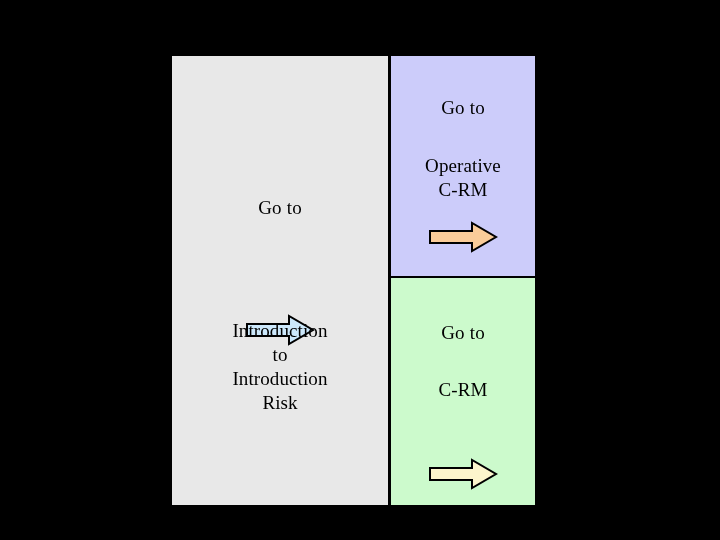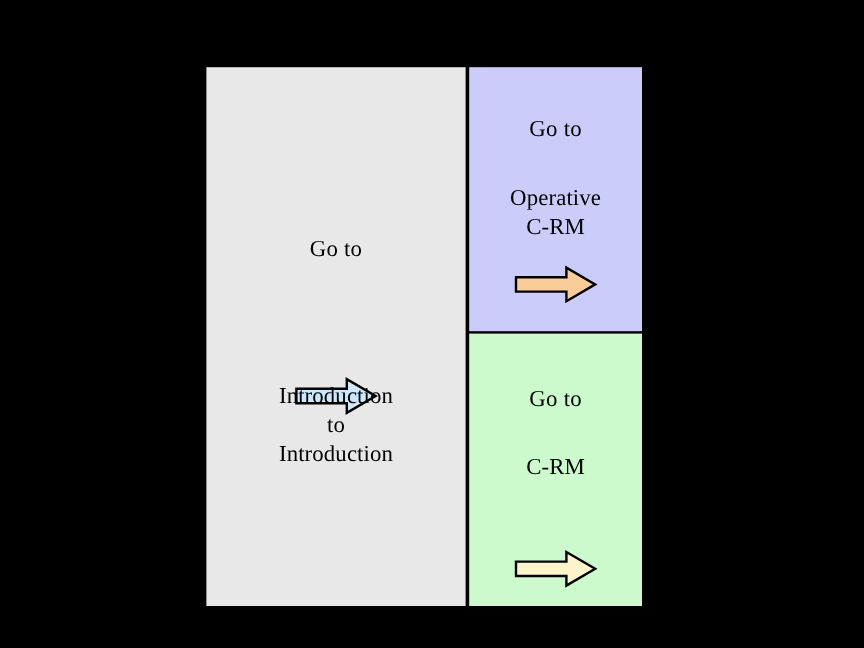--- a/index.html
+++ b/index.html
@@ -155,20 +155,21 @@
     <div class="intro-arrow-wrap">
       <svg class="arrow-svg" width="70" height="32" viewBox="0 0 70 32">
         <polygon points="2,10 44,10 44,2 68,16 44,30 44,22 2,22" fill="#CCE8FB" stroke="#000000" stroke-width="2" stroke-linejoin="miter"></polygon>
       </svg>
     </div>
 
     <div class="title-block intro-title">
       <span class="title-line">Introduction</span>
       <span class="title-line">to</span>
       <span class="title-line">Introduction</span>
+      <span class="title-line">Risk</span>
     </div>
 
   </div>
 
   <div class="panel panel-strategic">
 
     <div class="goto-label strat-goto">Go to</div>
 
     <div class="title-block strat-title">
       <span class="title-line">Operative</span>

